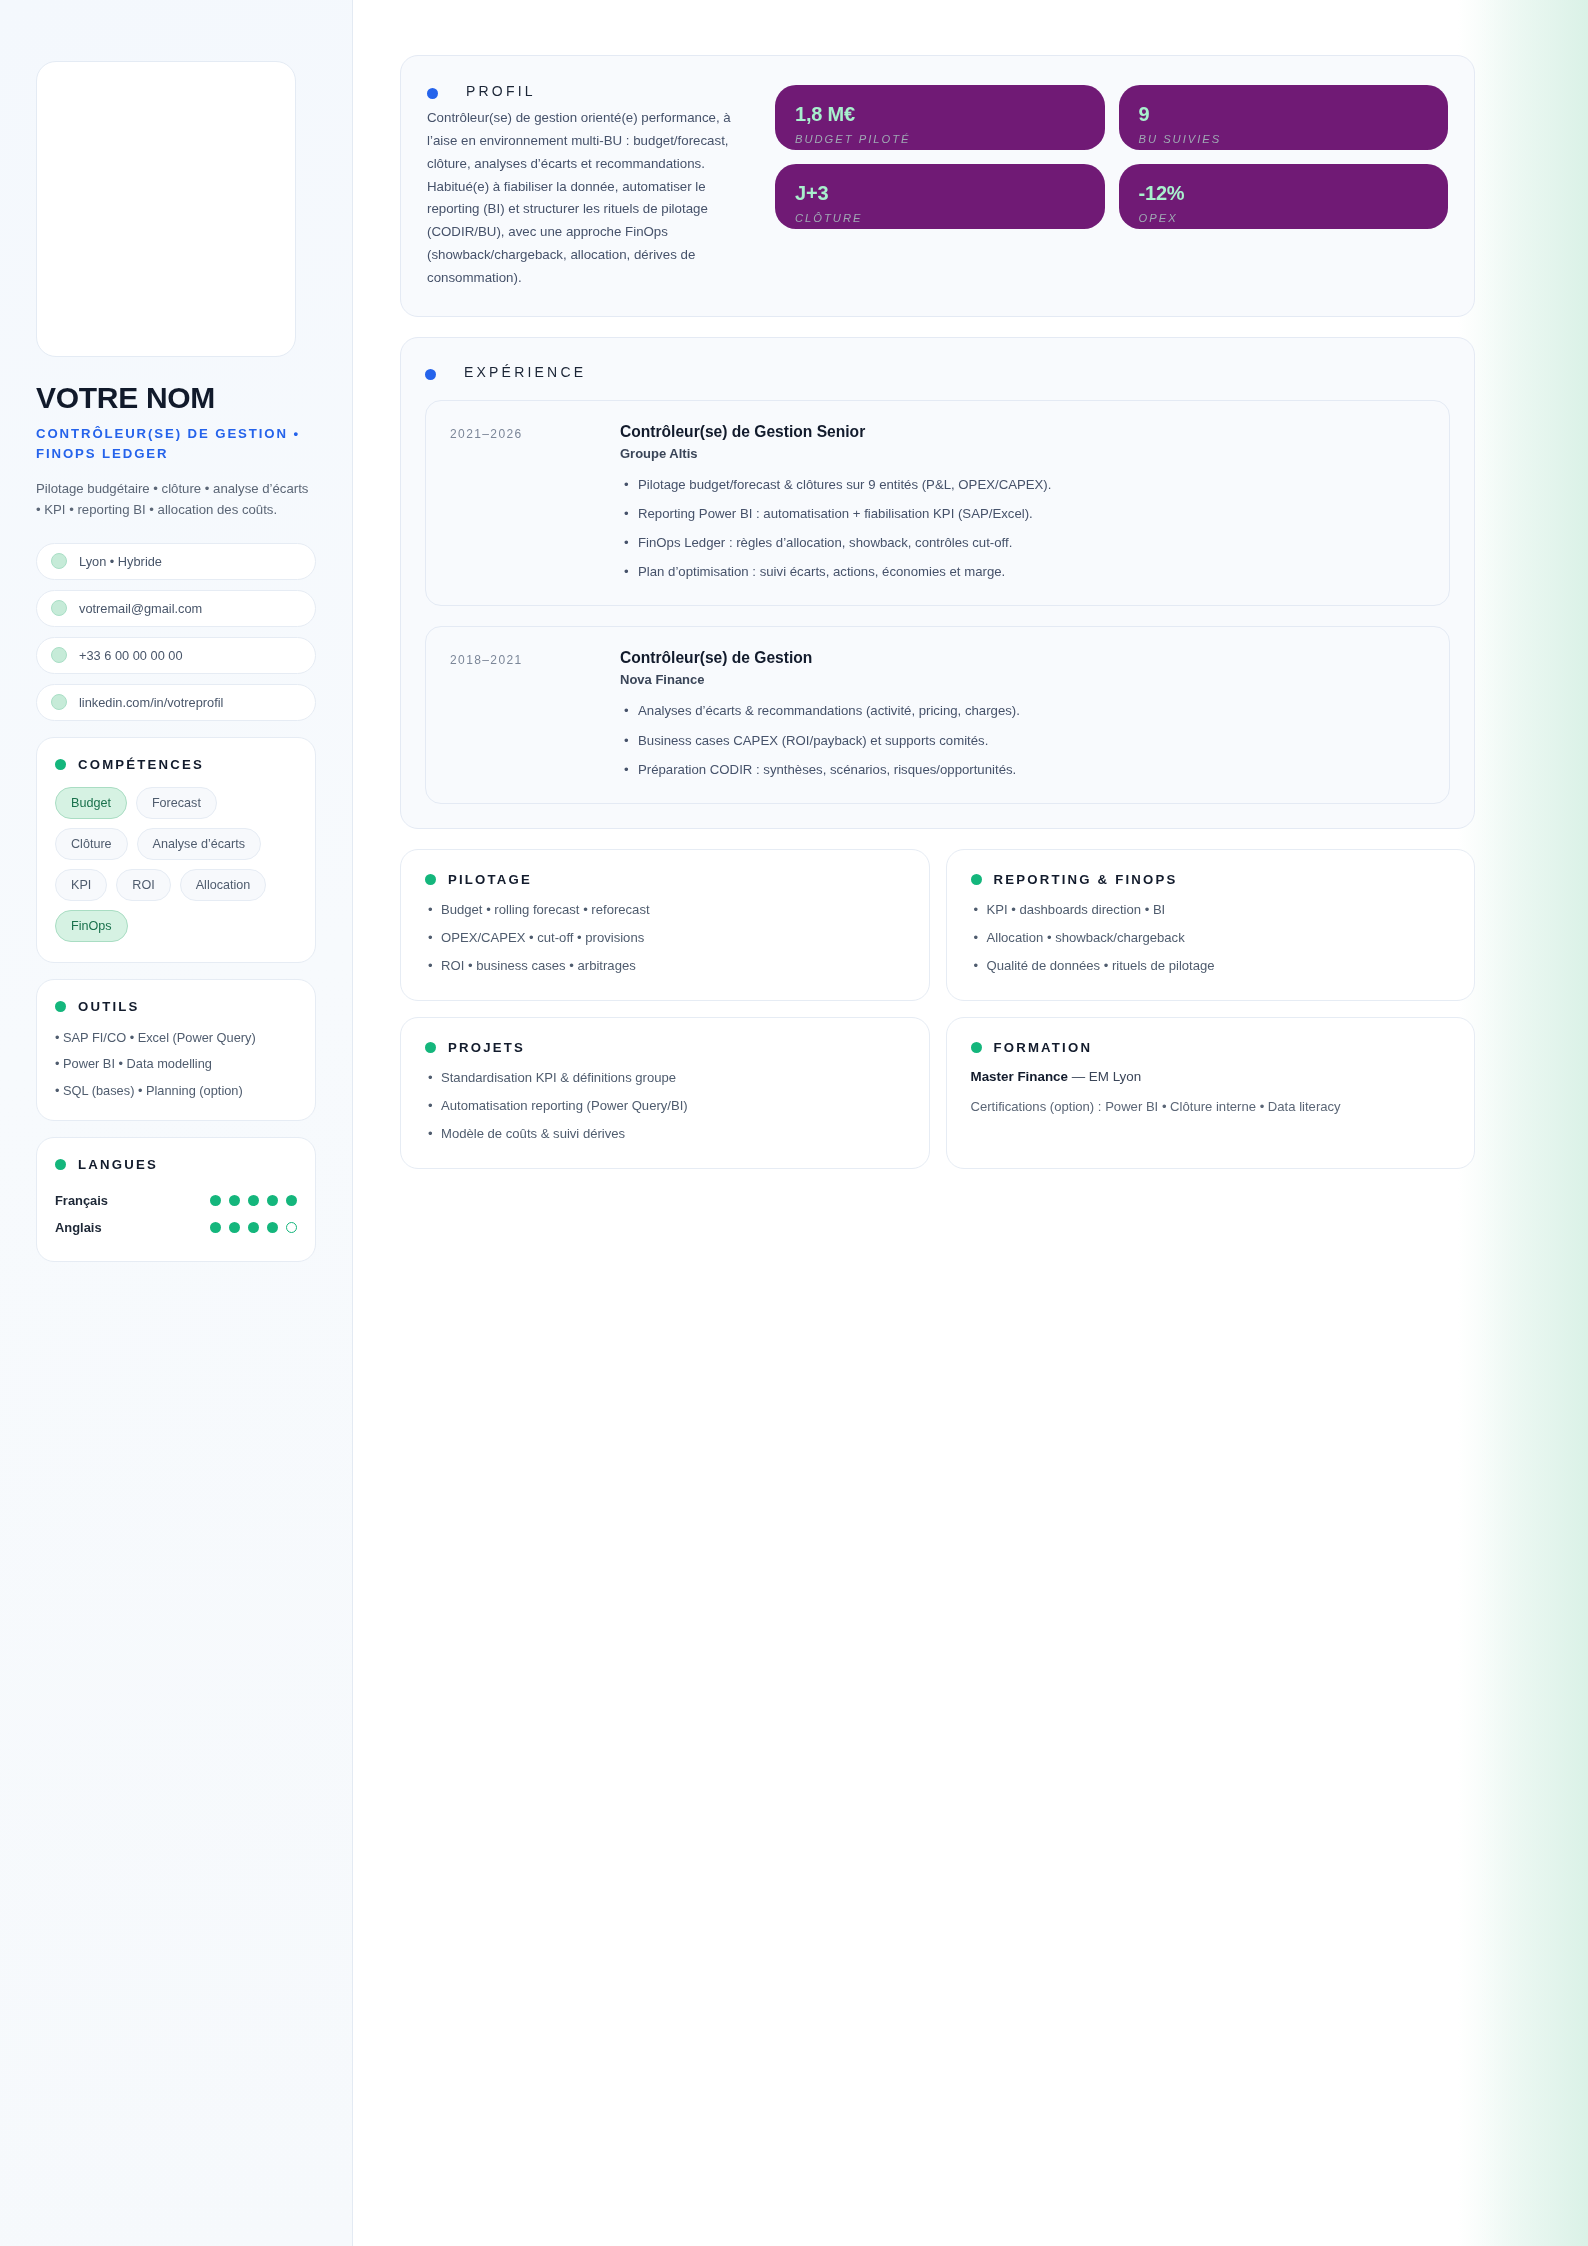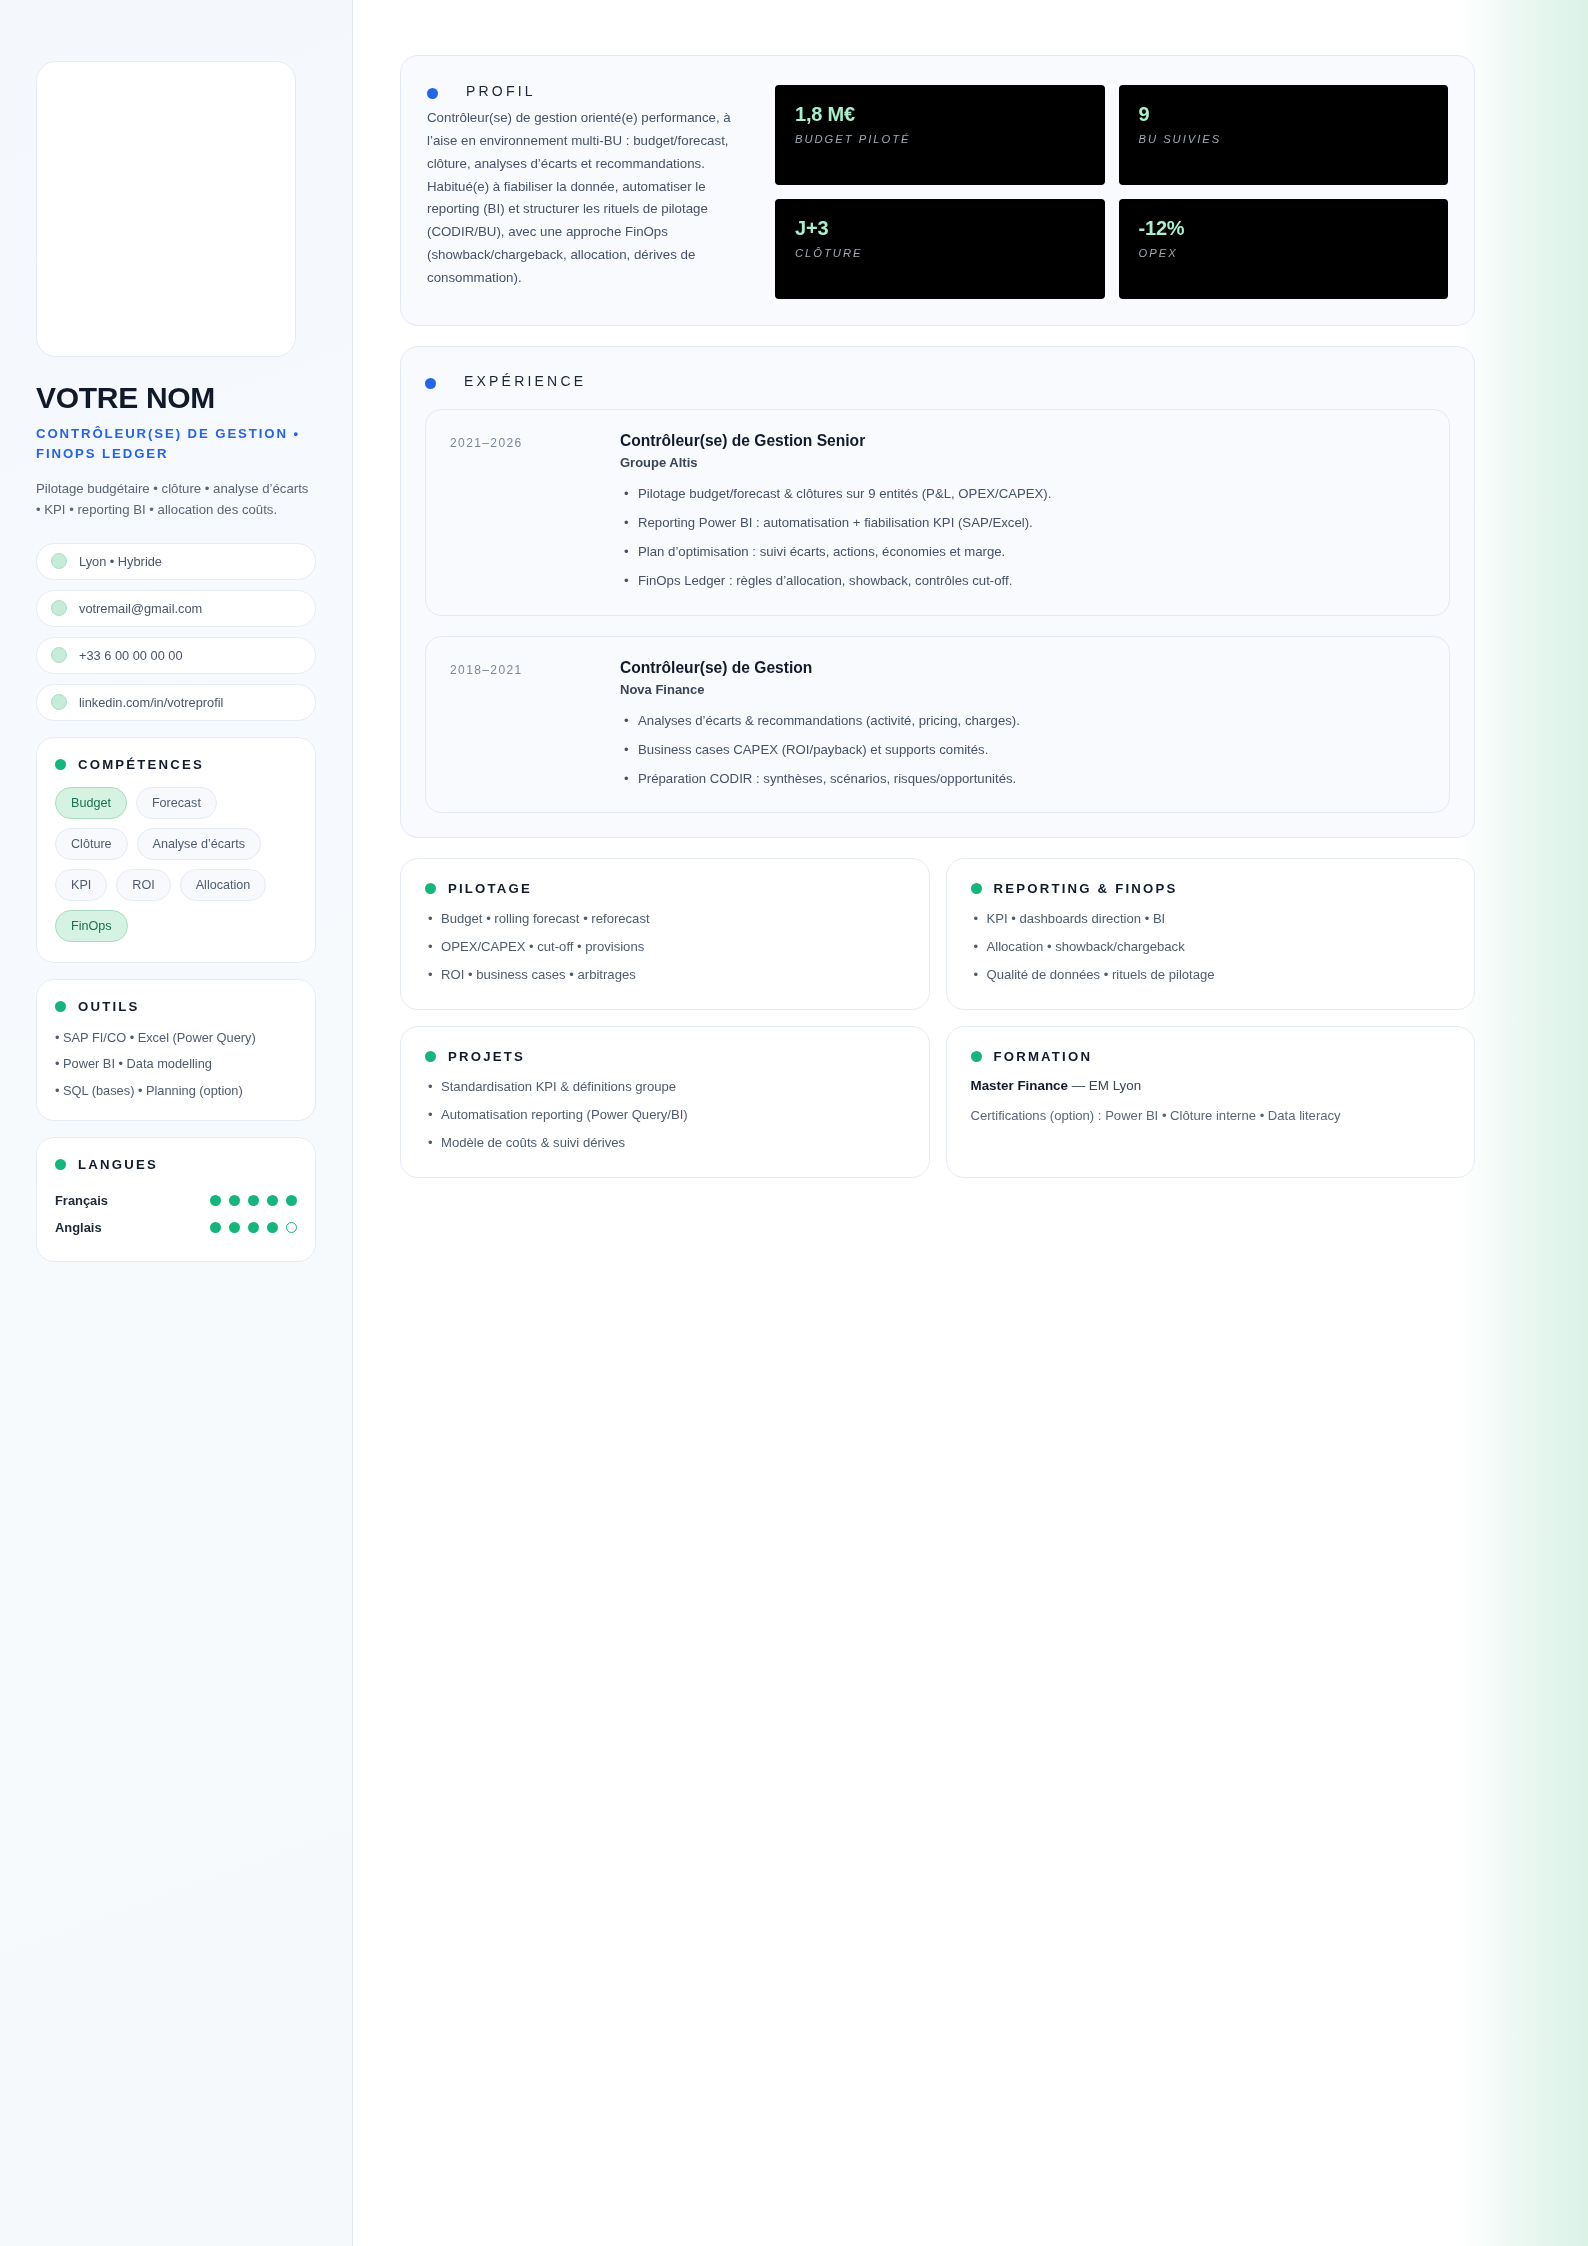--- a/index.html
+++ b/index.html
@@ -197,24 +197,24 @@
   }
   .kpi-grid {
     flex: 1;
     display: grid;
     grid-template-columns: 1fr 1fr;
     gap: 14px;
     align-content: start;
     margin-top: 2px;
   }
   .kpi {
-    background: #000000;
-    border-radius: 4px;
+    background: #701a75;
+    border-radius: 21px;
     padding: 18px 20px 20px 20px;
-    height: 100px;
+    height: 65px;
   }
   .kpi-value {
     font-size: 20px;
     font-weight: 800;
     color: #a8f0cd;
     letter-spacing: -0.2px;
   }
   .kpi-label {
     margin-top: 7px;
     font-size: 11.2px;
@@ -416,22 +416,22 @@
       </div>
 
       <article class="exp-item">
         <div class="exp-period">2021–2026</div>
         <div class="exp-body">
           <div class="exp-role">Contrôleur(se) de Gestion Senior</div>
           <div class="exp-company">Groupe Altis</div>
           <div class="exp-bullets">
             <div class="exp-bullet">Pilotage budget/forecast &amp; clôtures sur 9 entités (P&amp;L, OPEX/CAPEX).</div>
             <div class="exp-bullet">Reporting Power BI : automatisation + fiabilisation KPI (SAP/Excel).</div>
+            <div class="exp-bullet">FinOps Ledger : règles d’allocation, showback, contrôles cut-off.</div>
             <div class="exp-bullet">Plan d’optimisation : suivi écarts, actions, économies et marge.</div>
-            <div class="exp-bullet">FinOps Ledger : règles d’allocation, showback, contrôles cut-off.</div>
           </div>
         </div>
       </article>
 
       <article class="exp-item">
         <div class="exp-period">2018–2021</div>
         <div class="exp-body">
           <div class="exp-role">Contrôleur(se) de Gestion</div>
           <div class="exp-company">Nova Finance</div>
           <div class="exp-bullets">

